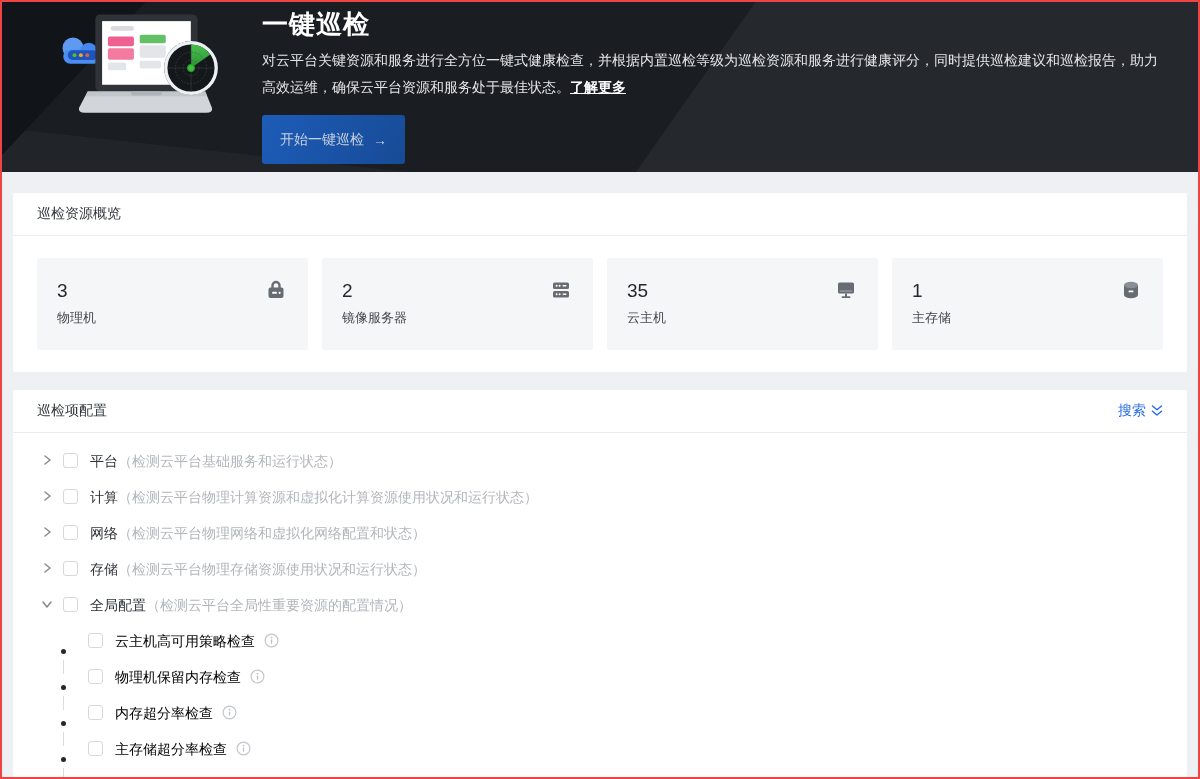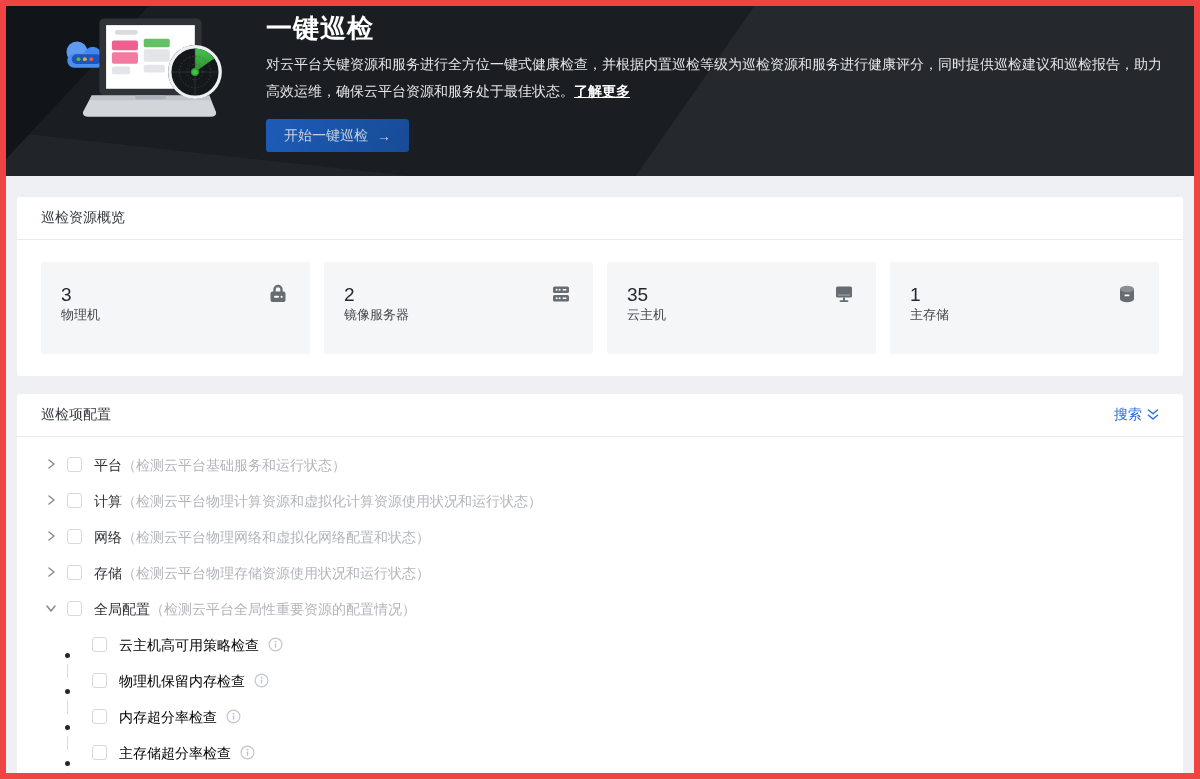--- a/index.html
+++ b/index.html
@@ -1,52 +1,52 @@
 <!DOCTYPE html>
 <html><head>
 <meta charset="utf-8">
 <style>
   * { margin:0; padding:0; box-sizing:border-box; }
   html,body { width:1200px; height:779px; }
   body { font-family:"Liberation Sans","DejaVu Sans",sans-serif; background:#eef0f3; overflow:hidden; }
-  .page { width:1200px; height:779px; border:6px solid #ef4444; background:#eef0f3; overflow:hidden; position:relative; }
+  .page { width:1200px; height:779px; border:2px solid #ef4444; background:#eef0f3; overflow:hidden; position:relative; }
 
   
   .hero { position:relative; height:170px; background:#1a1d21; overflow:hidden; }
   .hero::before { content:""; position:absolute; inset:0; background:#25282c;
                   clip-path:polygon(63% 0, 100% 0, 100% 100%, 53% 100%); }
   .hero::after  { content:""; position:absolute; inset:0; background:#111418;
                   clip-path:polygon(0 0, 12% 0, 0 90%); }
   .hero-shade   { position:absolute; inset:0; background:#212429;
                   clip-path:polygon(0 74%, 34% 100%, 0 100%); }
   .hero-art { position:absolute; left:56px; top:10px; width:175px; height:115px; z-index:2; }
   .art-cloud { position:absolute; left:0; top:20px; }
   .art-laptop { position:absolute; left:20px; top:2px; }
   .art-radar { position:absolute; left:105px; top:28px; }
   .hero-content { position:absolute; left:260px; top:0; z-index:3; padding-top:4px; width:905px; }
   .hero-title { color:#ffffff; font-size:26px; font-weight:600; line-height:36px; letter-spacing:1px; }
   .hero-desc { margin-top:5px; font-size:14px; line-height:27px; color:#e4e6e9; }
   .learn-more { color:#ffffff; font-weight:600; text-decoration:underline; cursor:pointer;margin-top:42px; }
-  .start-btn { margin-top:14px; display:inline-flex; align-items:center; gap:9px; height:33px;
+  .start-btn { margin-top:14px; display:inline-flex; align-items:center; gap:9px; height:49px;
                padding:0 18px; border:none; border-radius:3px; cursor:pointer;
                background:linear-gradient(115deg,#1d5cb8 0%,#174b96 100%);
                color:#c8d1dd; font-size:14px; font-family:inherit; }
   .start-btn .arrow { font-size:14px; }
 
   
   .panel { background:#ffffff; margin:0 11px; border-radius:2px; }
   .panel-header { display:flex; align-items:center; justify-content:space-between;
                   height:43px; padding:0 24px; border-bottom:1px solid #e9ebee; }
   .panel-title { font-size:14px; font-weight:400; color:#33373c; }
 
   .overview-panel { margin-top:21px; height:179px; }
   .cards { display:flex; gap:14px; padding:22px 24px 0 24px; }
   .stat-card { position:relative; flex:1; height:92px; background:#f5f6f8; border-radius:2px; padding:22px 22px 0 20px; }
   .stat-value { font-size:19px; color:#24282c; line-height:22px; }
-  .stat-label { font-size:13px; color:#43484e; }
+  .stat-label { margin-top:7px; font-size:13px; color:#43484e; }
   .stat-icon { position:absolute; right:20px; top:20px; width:24px; height:24px; }
 
   .config-panel { margin-top:18px; height:400px; }
   .search-link { display:flex; align-items:center; gap:5px; color:#2b6de0; font-size:14px; cursor:pointer; text-decoration:none;margin-left:10px; }
 
   
   .tree { padding:20px 24px 0 28px; }
   .tree-row { display:flex; align-items:flex-start; height:36px; font-size:14px; }
   .caret { width:14px; height:14px; display:flex; align-items:center; justify-content:flex-start; margin-right:8px; cursor:pointer; flex:none; }
   .checkbox { width:15px; height:15px; border:1px solid #d5d8dc; border-radius:3px; background:#fff; margin-right:12px; cursor:pointer; flex:none; }

